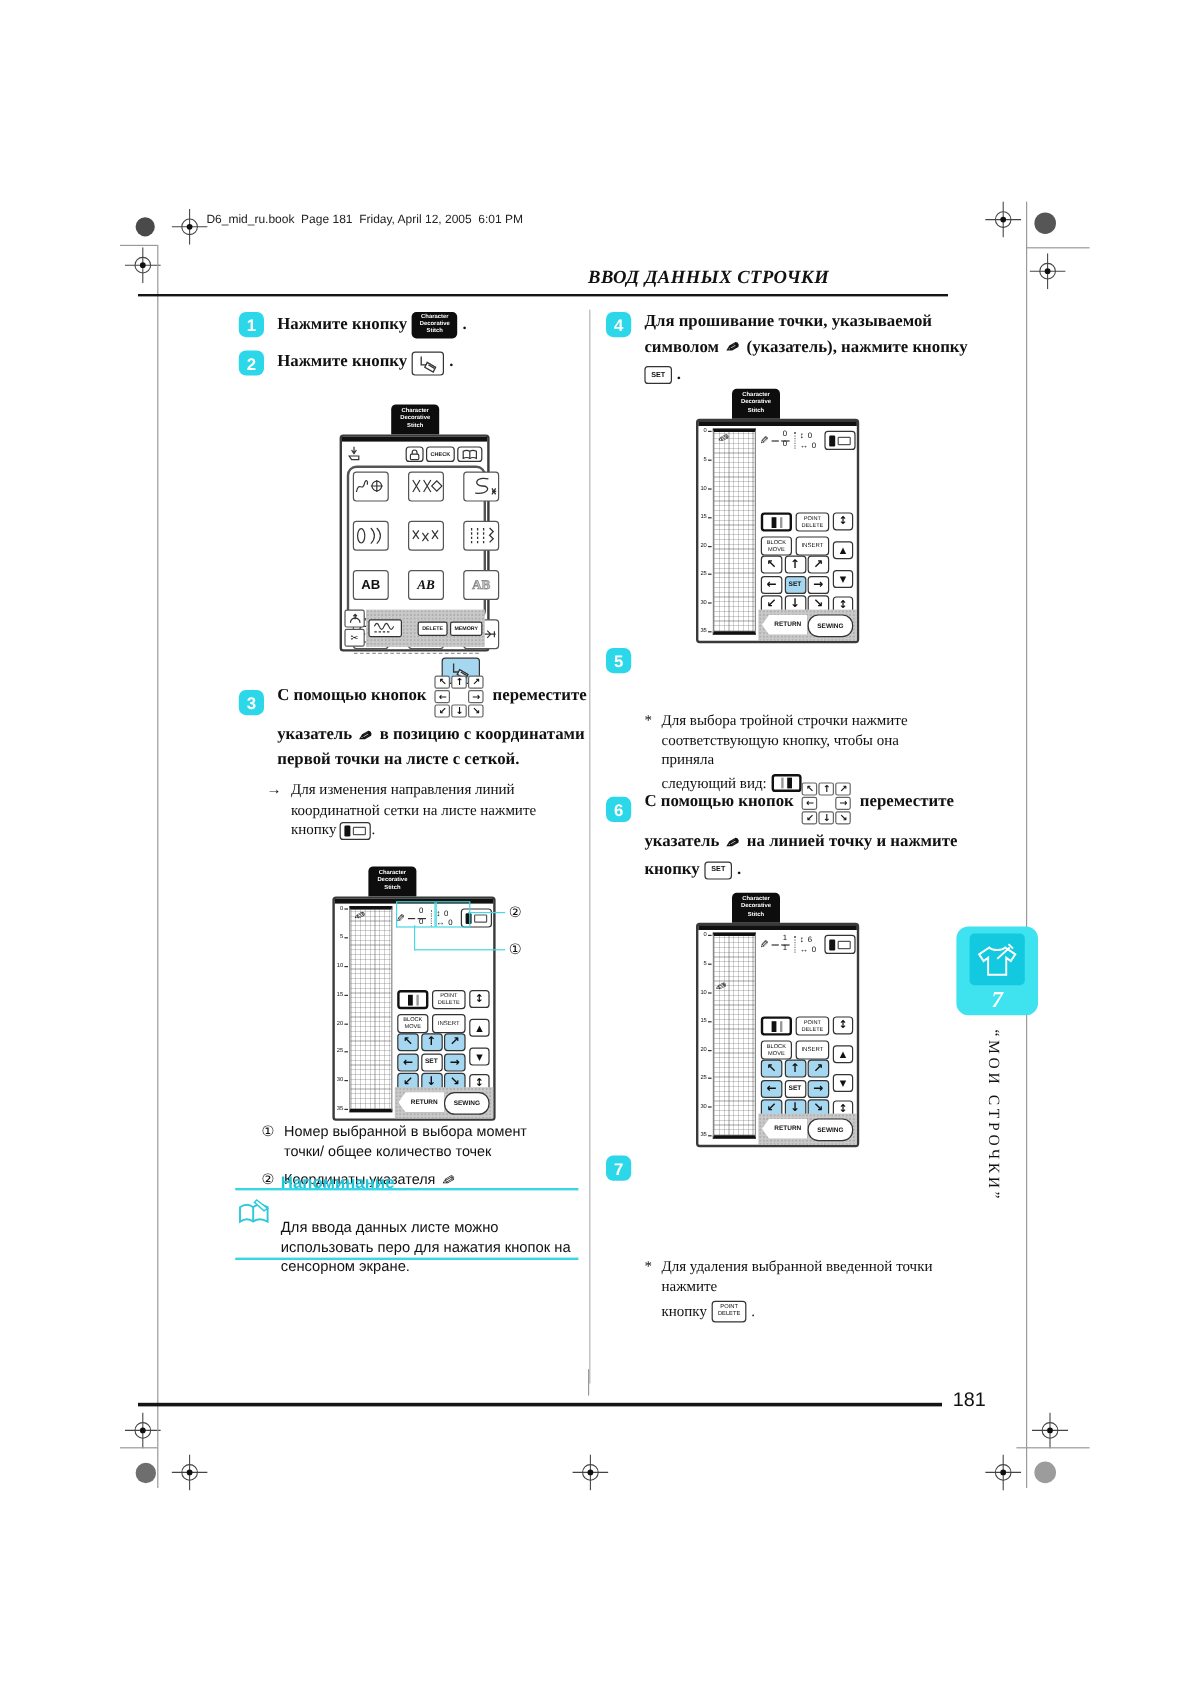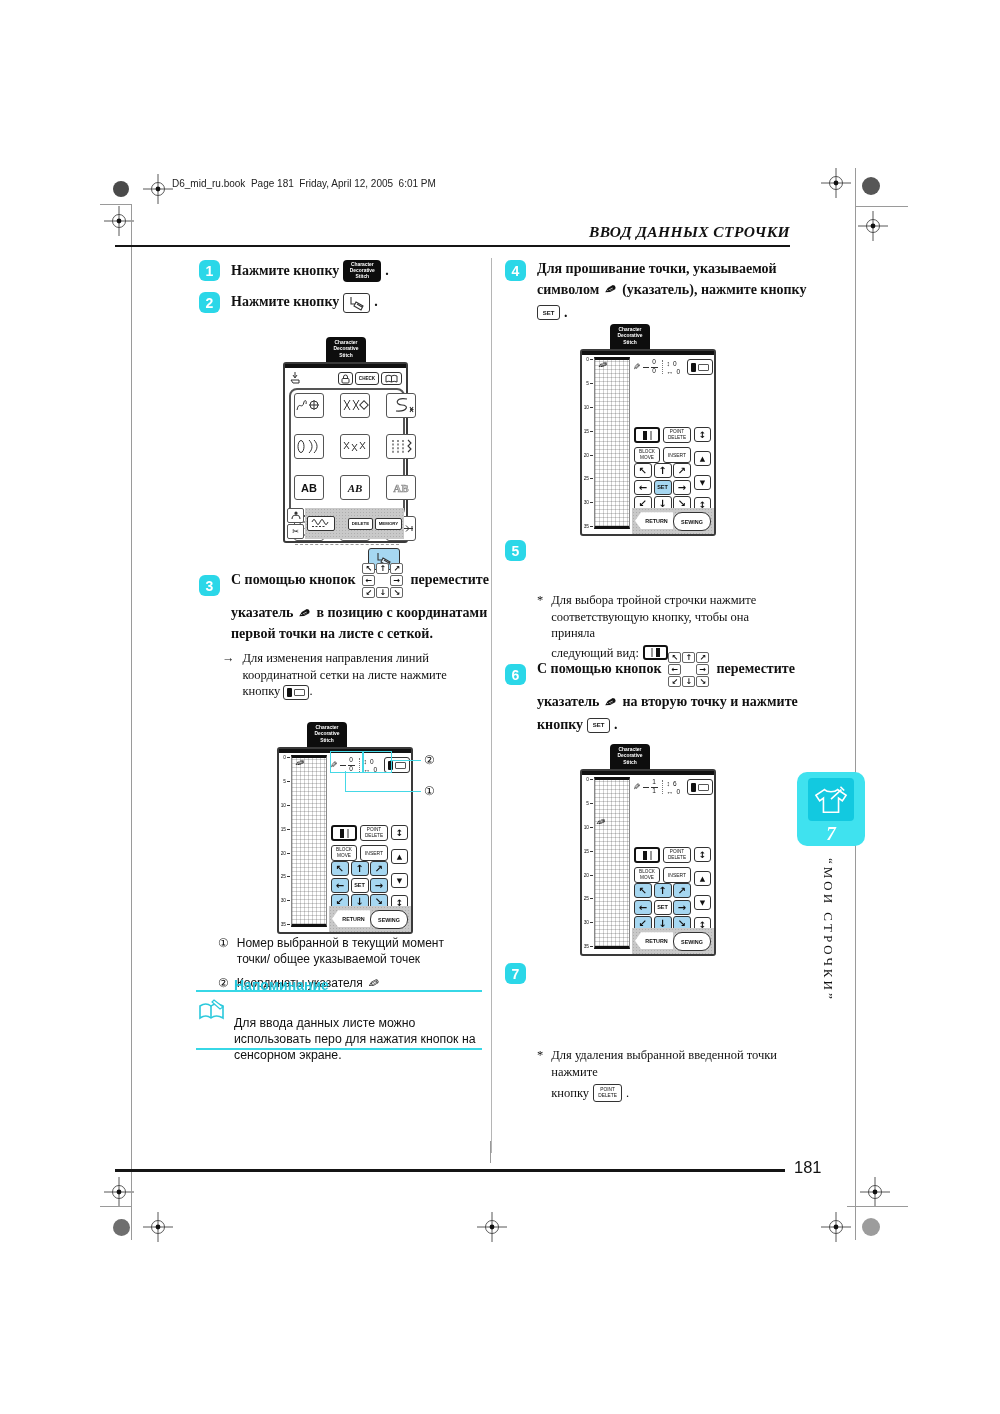--- a/index.html
+++ b/index.html
@@ -7,21 +7,21 @@
         font-family:"Liberation Serif",serif;color:#111}
   .abs{position:absolute}
 
   
   .guide{position:absolute;background:#9a9a9a}
   .regcircle{position:absolute;border-radius:50%}
   .cross{position:absolute;width:30px;height:30px}
 
   
   .fileinfo{font:10px "Liberation Sans",sans-serif;color:#222;white-space:pre}
-  .runhead{font:italic bold 15.5px "Liberation Serif",serif;letter-spacing:.4px;text-align:right;width:300px}
+  .runhead{font:italic bold 15.5px "Liberation Serif",serif;letter-spacing:.4px;width:300px}
   .hr-dark{position:absolute;background:#151515}
   .pagenum{font:16.5px "Liberation Sans",sans-serif}
   .coldiv{position:absolute;width:1px;background:#b5b5b5}
 
   
   .watermark{font:italic 600 56px "Liberation Sans",sans-serif;color:#e0372c;letter-spacing:2px;
              mix-blend-mode:multiply;opacity:.92;z-index:40;white-space:nowrap}
 
   
   .step{position:absolute;display:flex;gap:11px;z-index:5}
@@ -544,21 +544,21 @@
   <div class="cobox" style="left:363px;top:751px;width:27px;height:20px"></div>
   <div class="coline" style="left:390px;top:760px;width:31px;height:1px"></div>
   <div class="colabel" style="left:424px;top:753px">②</div>
   <div class="coline" style="left:345px;top:771px;width:1px;height:21px"></div>
   <div class="coline" style="left:345px;top:791px;width:76px;height:1px"></div>
   <div class="colabel" style="left:424px;top:784px">①</div>
 
   <div class="abs notes" style="left:218px;top:936px;width:262px">
     <div class="noterow">
       <span>①</span>
-      <span style="width:238px">Номер выбранной в текущий момент точки/ общее указываемой точек</span>
+      <span style="width:238px">Номер выбранной в выбора момент точки/ общее количество точек</span>
     </div>
     <div class="noterow">
       <span>②</span>
       <span><span>Координаты указателя</span>
       <span class="ipen">✎</span></span>
     </div>
   </div>
 
   <div class="cyanrule" style="left:196px;top:990px;width:286px"></div>
   <div class="abs" style="left:198px;top:998px">
@@ -732,21 +732,21 @@
             <span>→</span>
           <span>↙</span>
             <span>↓</span>
             <span>↘</span>
         </span>
         <span>переместите</span>
       </div>
       <div class="srow" style="margin-top:6px">
         <span>указатель</span>
         <span class="ipen">✎</span>
-        <span>на вторую точку и нажмите</span>
+        <span>на линией точку и нажмите</span>
       </div>
       <div class="srow" style="margin-top:4px">
         <span>кнопку</span>
         <span class="key setkey">SET</span>
         <span>.</span>
       </div>
     </div>
   </div>
 
   <div class="mscr" style="left:580px;top:744px">

